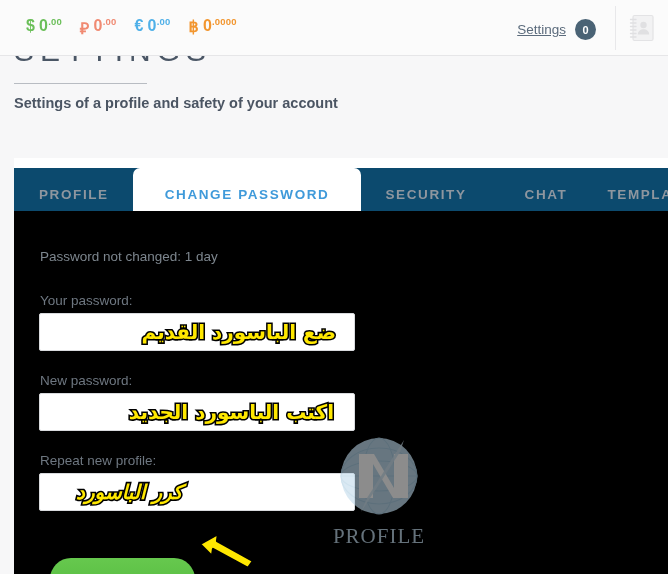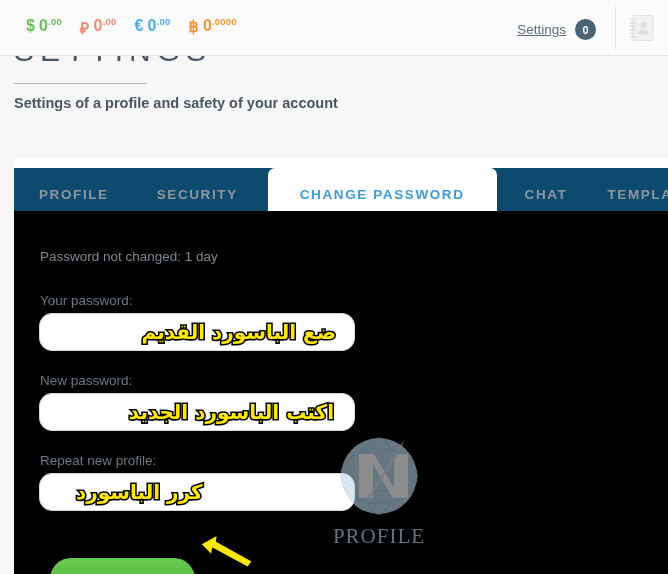--- a/index.html
+++ b/index.html
@@ -208,27 +208,27 @@
   .lbl-2 { top: 162px; }
   .lbl-3 { top: 242px; }
 
   .pw-input {
     position: absolute;
     left: 25px;
     width: 316px;
     height: 38px;
     background: #ffffff;
     border: 1px solid #d8dadd;
-    border-radius: 13px;
+    border-radius: 2px;
     box-sizing: border-box;
     cursor: text;
   }
   .in-1 { top: 102px; }
   .in-2 { top: 222px; }
-  .in-3 { top: 302px; }
+  .in-3 { top: 302px; font-style: italic; }
   .in-2 { top: 182px; }
   .in-3 { top: 262px; }
 
   .ar-note {
     position: absolute;
     top: 50%;
     transform: translateY(-50%);
     font-family: "DejaVu Sans", sans-serif;
     font-size: 20px;
     font-weight: 700;
@@ -360,22 +360,22 @@
   <div class="page-title">SETTINGS</div>
 </div>
 <div class="title-rule"></div>
 <div class="page-sub">Settings of a profile and safety of your account</div>
 
 <div class="panel">
 
   <div class="tabbar">
     <div class="tabs">
       <div class="tab t-profile">PROFILE</div>
+      <div class="tab active">CHANGE PASSWORD</div>
       <div class="tab t-security">SECURITY</div>
-      <div class="tab active">CHANGE PASSWORD</div>
       <div class="tab t-chat">CHAT</div>
       <div class="tab t-templates">TEMPLATES</div>
     </div>
   </div>
 
   <div class="panel-body">
 
     <div class="notice">Password not changed: 1 day</div>
 
     <div class="field-label lbl-1">Your password:</div>

